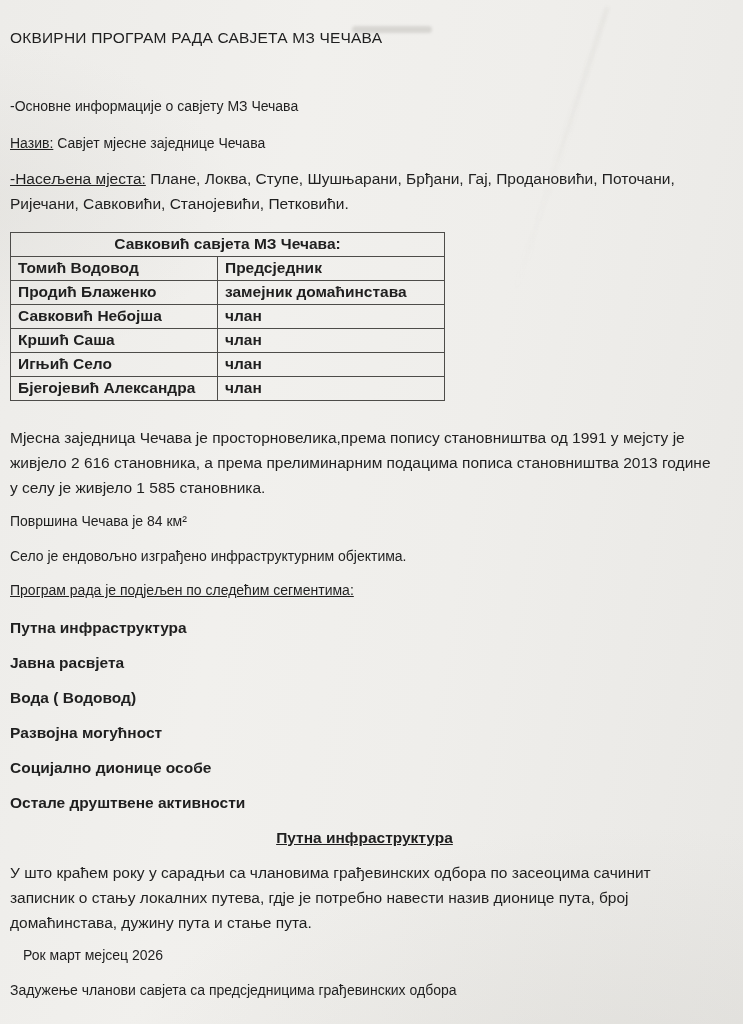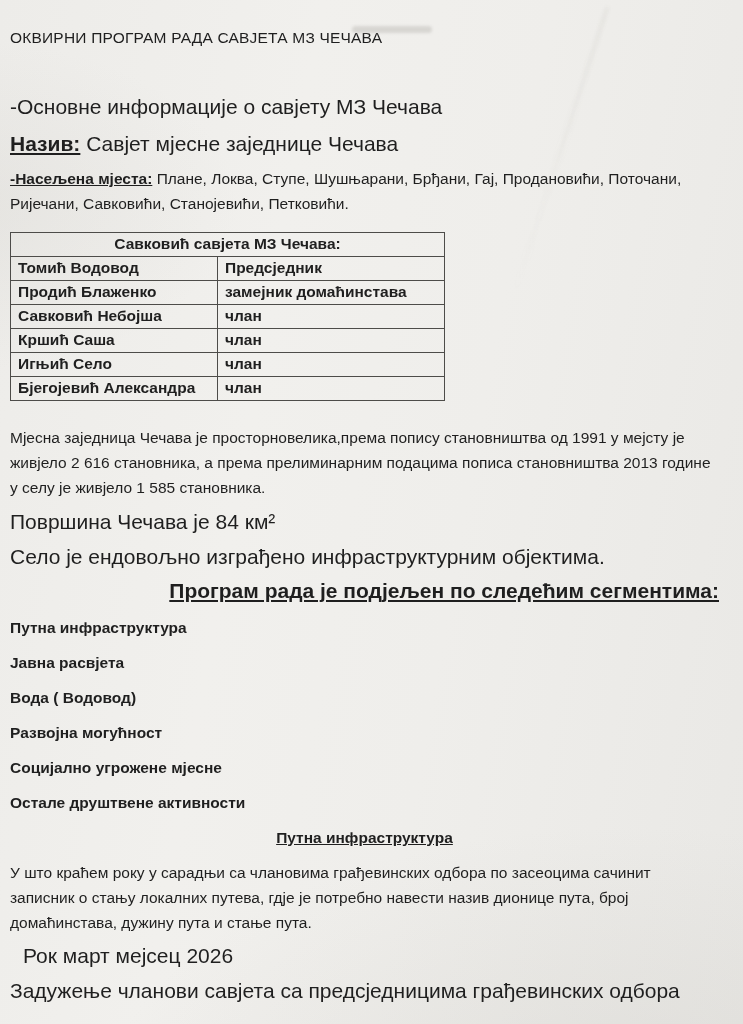--- a/index.html
+++ b/index.html
@@ -33,23 +33,23 @@
     width: 2px; height: 300px;
     background: linear-gradient(180deg, rgba(180,178,172,0.35), rgba(0,0,0,0));
     transform: rotate(18deg);
     filter: blur(2px);
   }
   .doc-title {
     font-size: 15.5px;
     line-height: 20px;
     letter-spacing: 0.2px;
   }
-  .line { font-size: 21px; line-height: 25px; }
+  .line { font-size: 14px; line-height: 25px; }
   .para { font-size: 15.5px; line-height: 25px; max-width: 716px; }
-  .bold { font-weight: 700; text-align: right; }
+  .bold { font-weight: 400; }
   .underline { text-decoration: underline; }
   .intro-line { margin-top: 46px; }
   .name-line { margin-top: 12px; }
   .settlements-para { margin-top: 10px; }
   .members-table {
     margin-top: 16px;
     border-collapse: collapse;
     width: 434px;
     table-layout: fixed;
   }
@@ -138,21 +138,21 @@
   <div class="line area-line">Површина Чечава је 84 км²</div>
 
   <div class="line infra-line">Село је ендовољно изграђено инфраструктурним објектима.</div>
 
   <div class="line segments-heading bold underline">Програм рада је подјељен по следећим сегментима:</div>
 
   <div class="segment-item">Путна инфраструктура</div>
   <div class="segment-item">Јавна расвјета</div>
   <div class="segment-item">Вода ( Водовод)</div>
   <div class="segment-item">Развојна могућност</div>
-  <div class="segment-item">Социјално угрожене мјесне</div>
+  <div class="segment-item">Социјално дионице особе</div>
   <div class="segment-item">Остале друштвене активности</div>
 
   <div class="section-heading"><span class="underline">Путна инфраструктура</span></div>
 
   <div class="para section-para">У што краћем року у сарадњи са члановима грађевинских одбора по засеоцима сачинит записник о стању локалних путева, гдје је потребно навести назив дионице пута, број домаћинстава, дужину пута и стање пута.</div>
 
   <div class="line deadline-line">Рок март мејсец 2026</div>
 
   <div class="line assignment-line">Задужење чланови савјета са предсједницима грађевинских одбора</div>
 

